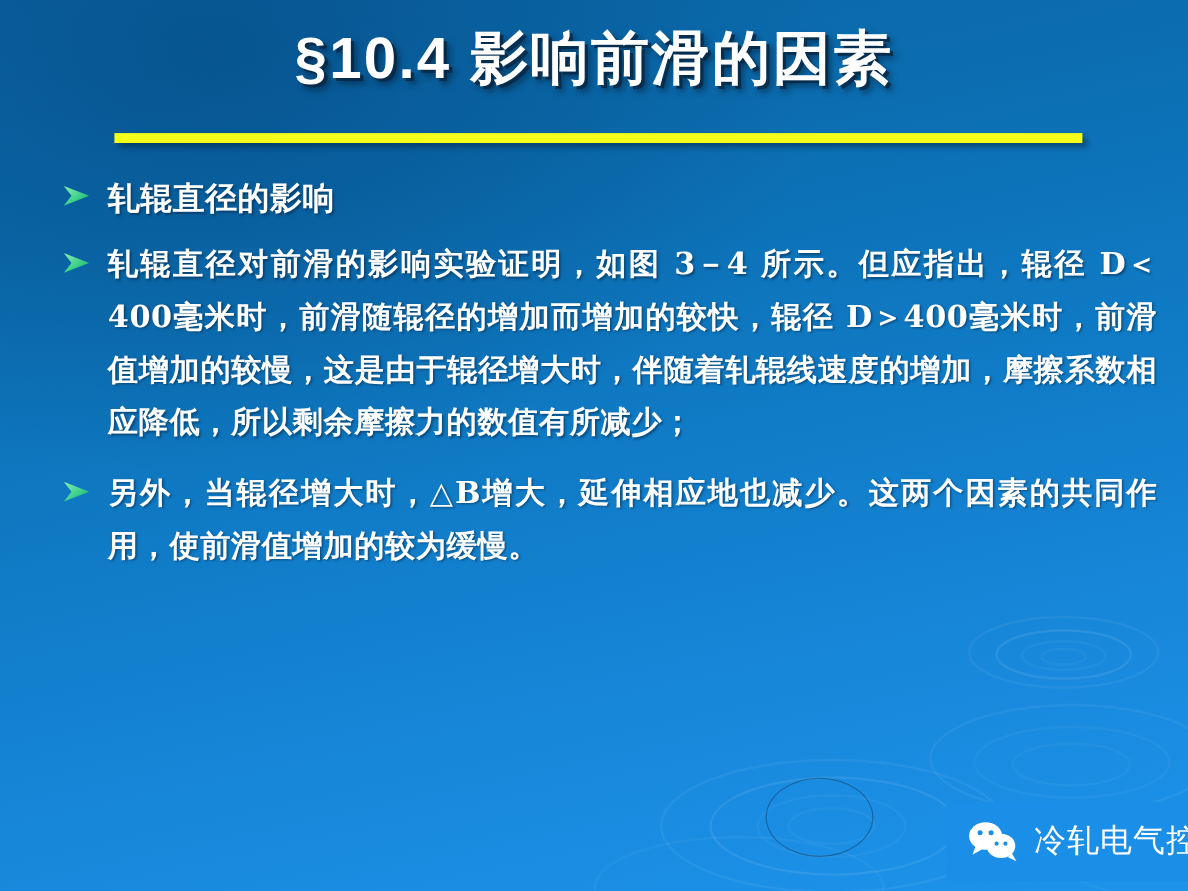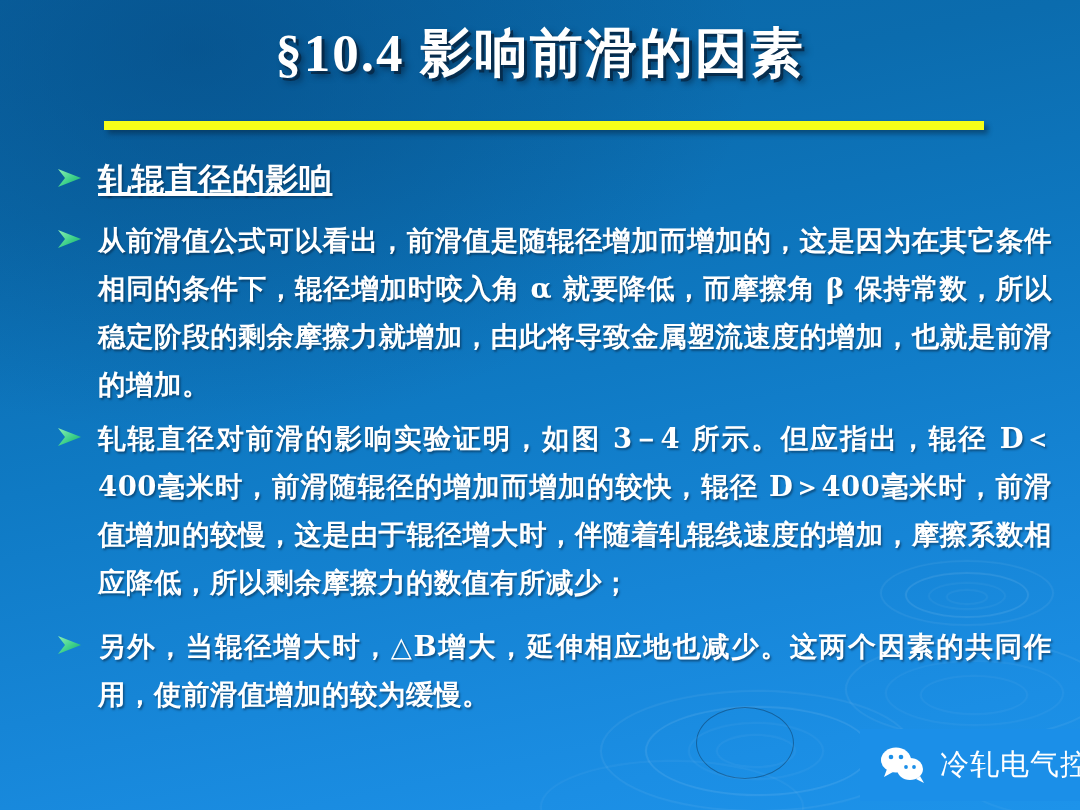--- a/index.html
+++ b/index.html
@@ -40,21 +40,21 @@
   
   .title-zone {
     position: absolute;
     left: 0;
     top: 18px;
     width: 1080px;
     text-align: center;
   }
   .slide-title {
     display: inline-block;
-    font-family: Liberation Serif, serif;
+    font-family: Liberation Sans, sans-serif;
     font-size: 53px;
     font-weight: bold;
     letter-spacing: 2px;
     color: #ffffff;
     text-shadow:
        3px 3px 0 rgba(6,38,66,0.80),
        5px 5px 6px rgba(4,26,48,0.55);
     white-space: nowrap;
   }
 
@@ -104,23 +104,22 @@
     font-family: "DejaVu Serif", "Liberation Serif", serif;
     font-weight: bold;
     font-size: 27.5px;
     line-height: 48px;
     letter-spacing: 0.5px;
     text-shadow: 1.5px 1.5px 2px rgba(5,32,58,0.5);
     text-align: justify;
     text-justify: inter-ideograph;
   }
   .btext.head {
-    font-size: 33px;
+    font-size: 29px;
     line-height: 44px;
-    text-decoration: underline;
   }
   .btext.jus { text-align-last: left; }
 
   .row-head  { margin-top: 0px;  margin-bottom: 14px; }
   .row-p1    { margin-bottom: 6px; }
   .row-p2    { margin-bottom: 16px; }
   .row-p3    { margin-bottom: 12px; }
 
   .arrow-head { top: 9px; }
 
@@ -192,28 +191,20 @@
               <stop offset="55%" stop-color="#3fd18a"></stop>
               <stop offset="100%" stop-color="#15a86a"></stop>
             </linearGradient>
           </defs>
           <path d="M2 2 L25 11 L2 20 L9 11 Z" fill="url(#ag1)"></path>
         </svg>
       </span>
       <span class="btext head">轧辊直径的影响</span>
     </div>
 
-    <div class="bullet-row row-p1">
-      <span class="arrow-icon">
-        <svg width="28" height="22" viewBox="0 0 28 22">
-          <path d="M2 2 L25 11 L2 20 L9 11 Z" fill="url(#ag1)"></path>
-        </svg>
-      </span>
-      <span class="btext jus">从前滑值公式可以看出，前滑值是随辊径增加而增加的，这是因为在其它条件相同的条件下，辊径增加时咬入角 α 就要降低，而摩擦角 β 保持常数，所以稳定阶段的剩余摩擦力就增加，由此将导致金属塑流速度的增加，也就是前滑的增加。</span>
-    </div>
 
     <div class="bullet-row row-p2">
       <span class="arrow-icon">
         <svg width="28" height="22" viewBox="0 0 28 22">
           <path d="M2 2 L25 11 L2 20 L9 11 Z" fill="url(#ag1)"></path>
         </svg>
       </span>
       <span class="btext jus">轧辊直径对前滑的影响实验证明，如图 3－4 所示。但应指出，辊径 D＜400毫米时，前滑随辊径的增加而增加的较快，辊径 D＞400毫米时，前滑值增加的较慢，这是由于辊径增大时，伴随着轧辊线速度的增加，摩擦系数相应降低，所以剩余摩擦力的数值有所减少；</span>
     </div>
 

